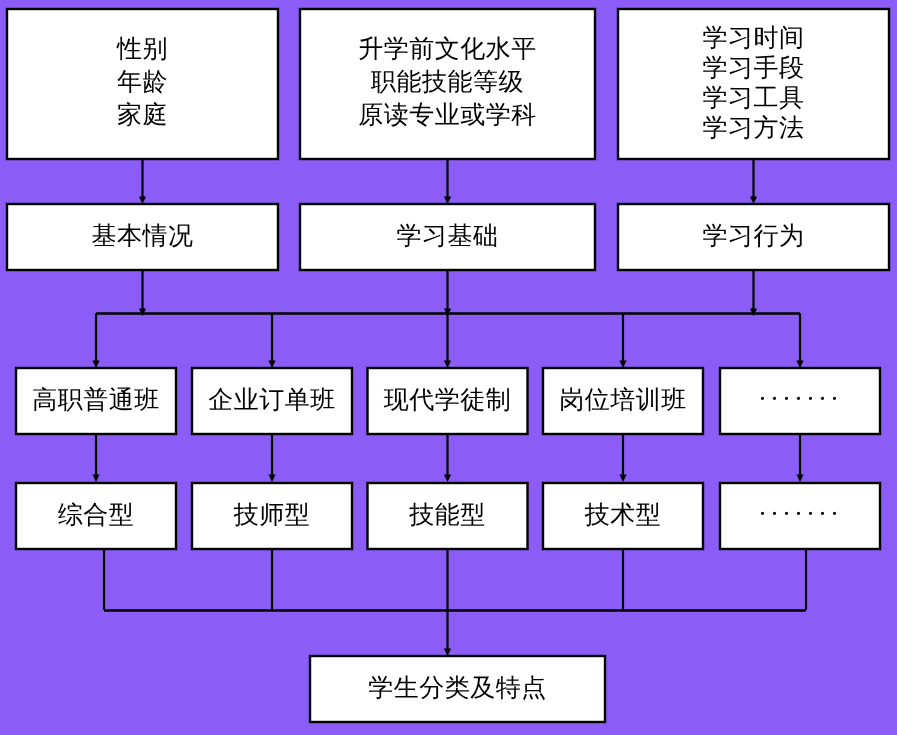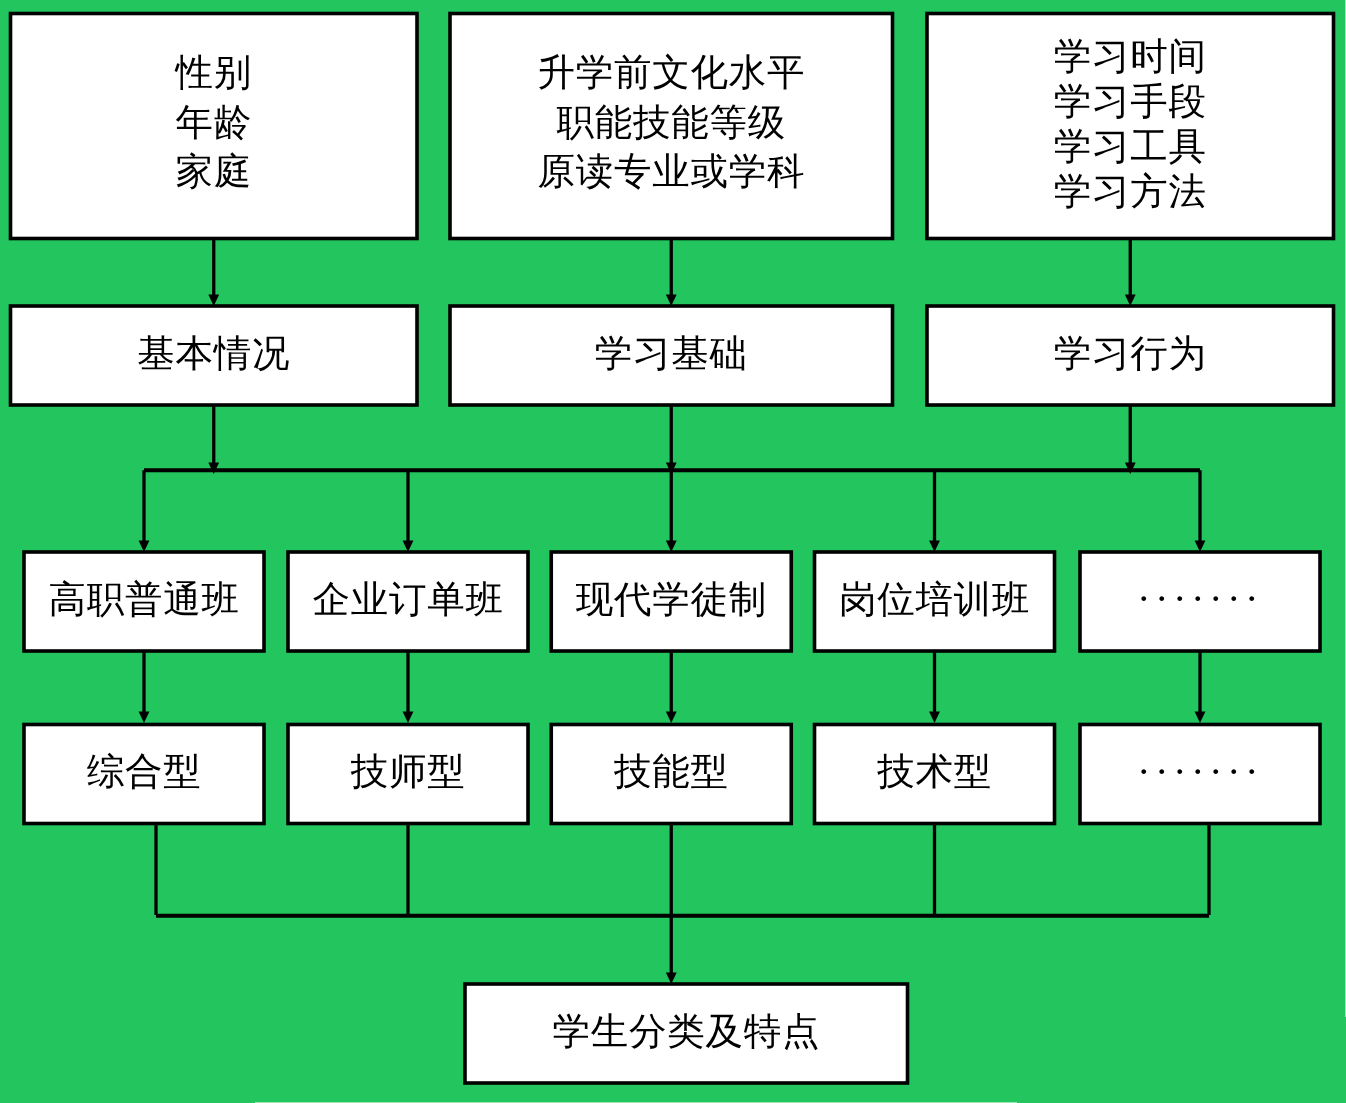--- a/index.html
+++ b/index.html
@@ -10,21 +10,21 @@
   body {
     width: 897px;
     height: 735px;
     font-family: "Liberation Serif", "DejaVu Serif", serif;
     overflow: hidden;
   }
   #diagram-root {
     position: relative;
     width: 897px;
     height: 735px;
-    background: #22c55e;
+    background: #8b5cf6;
   }
   svg.diagram {
     position: absolute;
     top: 0;
     left: 0;
     width: 897px;
     height: 735px;
     display: block;
   }
   .node-box {

